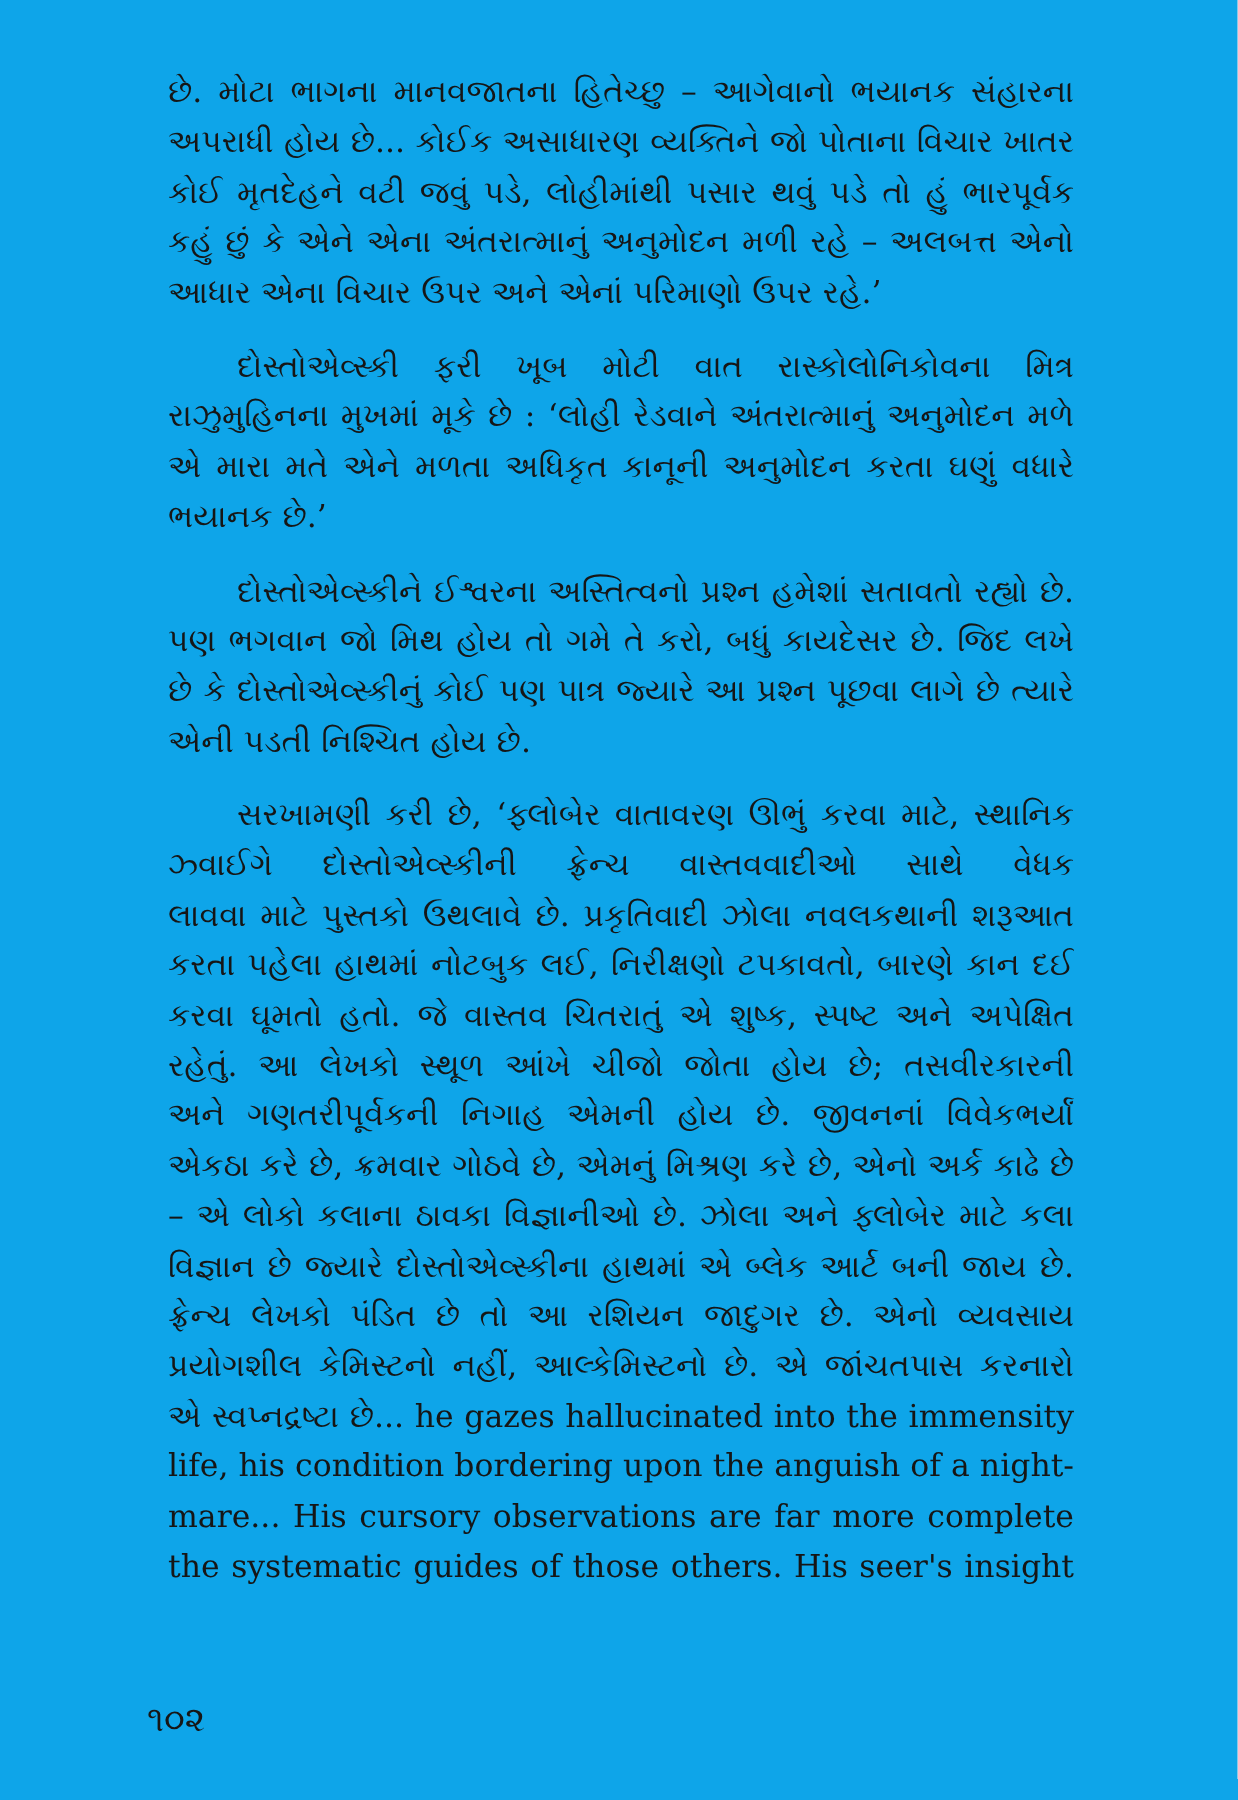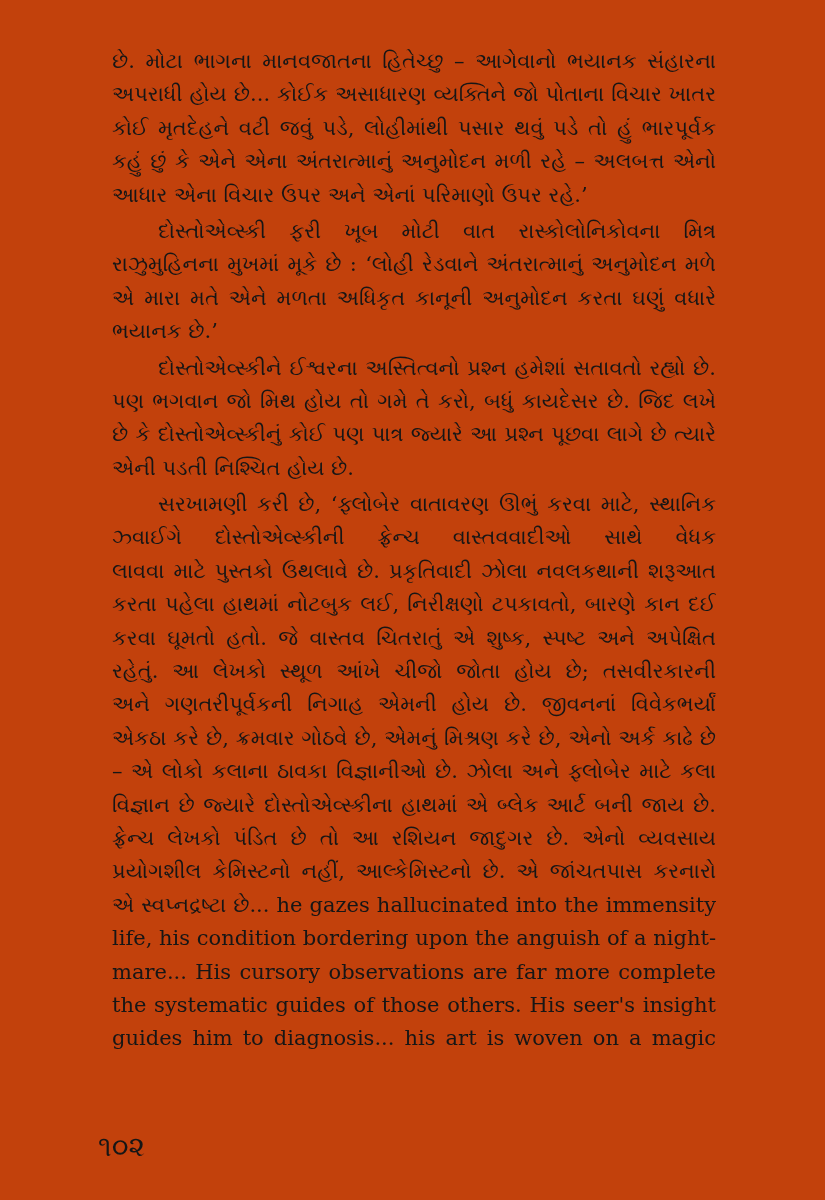--- a/index.html
+++ b/index.html
@@ -1,50 +1,50 @@
 <!DOCTYPE html>
 <html><head>
 <meta charset="utf-8">
 <style>
   html, body { margin: 0; padding: 0; background: #e8e8e8; }
   .page {
     position: relative;
     width: 825px;
     height: 1200px;
     margin: 0 auto;
-    background: #c2410c;
+    background: #0ea5e9;
     color: #161616;
     font-family: "DejaVu Serif", "Liberation Serif", serif;
     overflow: hidden;
   }
   .text-block {
     position: absolute;
     left: 112px;
     top: 45px;
     width: 604px;
   }
   .para { margin: 0; padding: 0; }
-  .para + .para { margin-top: 3px; }
+  .para + .para { margin-top: 16px; }
   .line {
     font-size: 21px;
     line-height: 33.4px;
     height: 33.4px;
     overflow: hidden;
     text-align: justify;
     text-align-last: justify;
     text-justify: inter-word;
     color: #161616;
   }
   .para.indent .line:first-child { text-indent: 46px; }
   .line.short { text-align-last: left; }
   .page-number {
     position: absolute;
     left: 98px;
     top: 1132px;
-    font-size: 28px;
+    font-size: 23px;
     line-height: 30px;
     color: #161616;
   }
 </style>
 </head>
 <body>
 
 <div class="page">
   <div class="text-block">
 
@@ -80,19 +80,18 @@
       <div class="line">અને ગણતરીપૂર્વકની નિગાહ એમની હોય છે. જીવનનાં વિવેકભર્યાં તત્ત્વોને</div>
       <div class="line">એકઠા કરે છે, ક્રમવાર ગોઠવે છે, એમનું મિશ્રણ કરે છે, એનો અર્ક કાઢે છે</div>
       <div class="line">– એ લોકો કલાના ઠાવકા વિજ્ઞાનીઓ છે. ઝોલા અને ફ્લોબેર માટે કલા</div>
       <div class="line">વિજ્ઞાન છે જ્યારે દોસ્તોએવ્સ્કીના હાથમાં એ બ્લેક આર્ટ બની જાય છે. આ</div>
       <div class="line">ફ્રેન્ચ લેખકો પંડિત છે તો આ રશિયન જાદુગર છે. એનો વ્યવસાય</div>
       <div class="line">પ્રયોગશીલ કેમિસ્ટનો નહીં, આલ્કેમિસ્ટનો છે. એ જાંચતપાસ કરનારો નથી,</div>
       <div class="line">એ સ્વપ્નદ્રષ્ટા છે... he gazes hallucinated into the immensity of</div>
       <div class="line">life, his condition bordering upon the anguish of a night-</div>
       <div class="line">mare... His cursory observations are far more complete than</div>
       <div class="line">the systematic guides of those others. His seer's insight</div>
-      <div class="line">guides him to diagnosis... his art is woven on a magic</div>
     </div>
 
   </div>
 
   <div class="page-number">૧૦૨</div>
 </div>
 
 </body></html>

